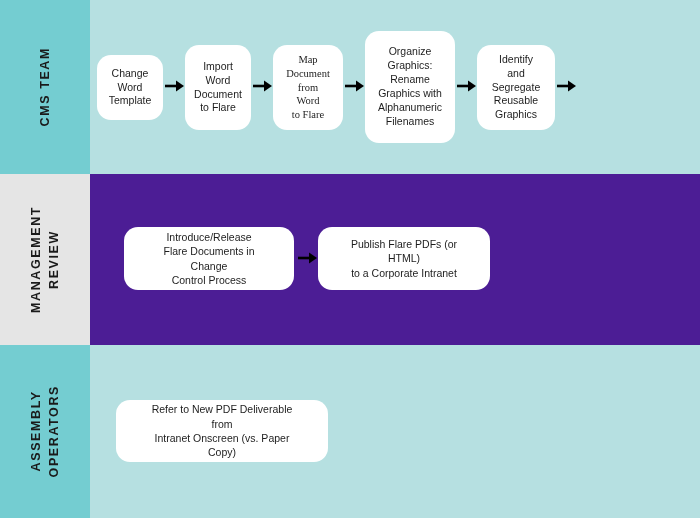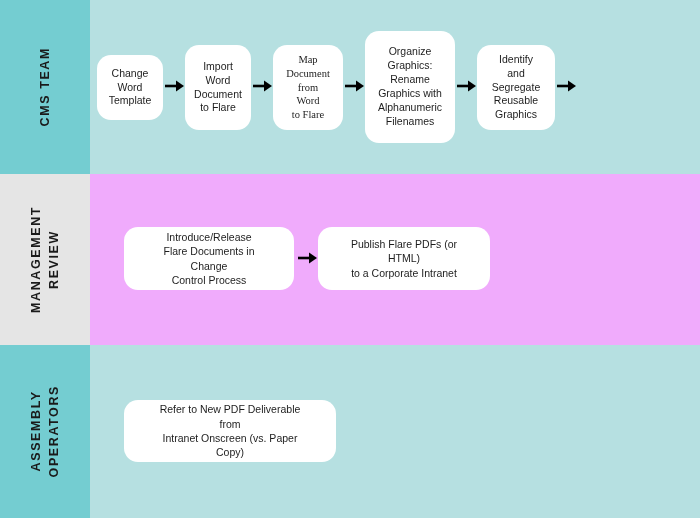--- a/index.html
+++ b/index.html
@@ -42,21 +42,21 @@
     line-height: 1.45;
     white-space: pre-line;
   }
   .lane-body {
     position: relative;
     flex: 1 1 auto;
   }
   .lane-teal .lane-label { background: #74cdd1; }
   .lane-teal .lane-body  { background: #b6e0e1; }
   .lane-gray .lane-label { background: #e5e5e5; }
-  .lane-gray .lane-body  { background: #f0abfc; text-decoration: underline; }
+  .lane-gray .lane-body  { background: #4c1d95; text-decoration: underline; }
 
   .node {
     position: absolute;
     background: #ffffff;
     border-radius: 14px;
     box-sizing: border-box;
     display: flex;
     align-items: center;
     justify-content: center;
     text-align: center;
@@ -194,21 +194,21 @@
     </div>
   </div>
 
   <div class="lane lane-teal" style="top:345px; height:173px;">
     <div class="lane-label">
       <span class="lane-label-text">ASSEMBLY
 OPERATORS</span>
     </div>
     <div class="lane-body">
 
-      <div class="node node-lane3" style="left:34px; top:55px; width:212px; height:62px;">
+      <div class="node node-lane3" style="left:26px; top:55px; width:212px; height:62px;">
         <span class="node-text">Refer to New PDF Deliverable from
 Intranet Onscreen (vs. Paper Copy)</span>
       </div>
 
     </div>
   </div>
 
 </div>
 
 </body></html>

